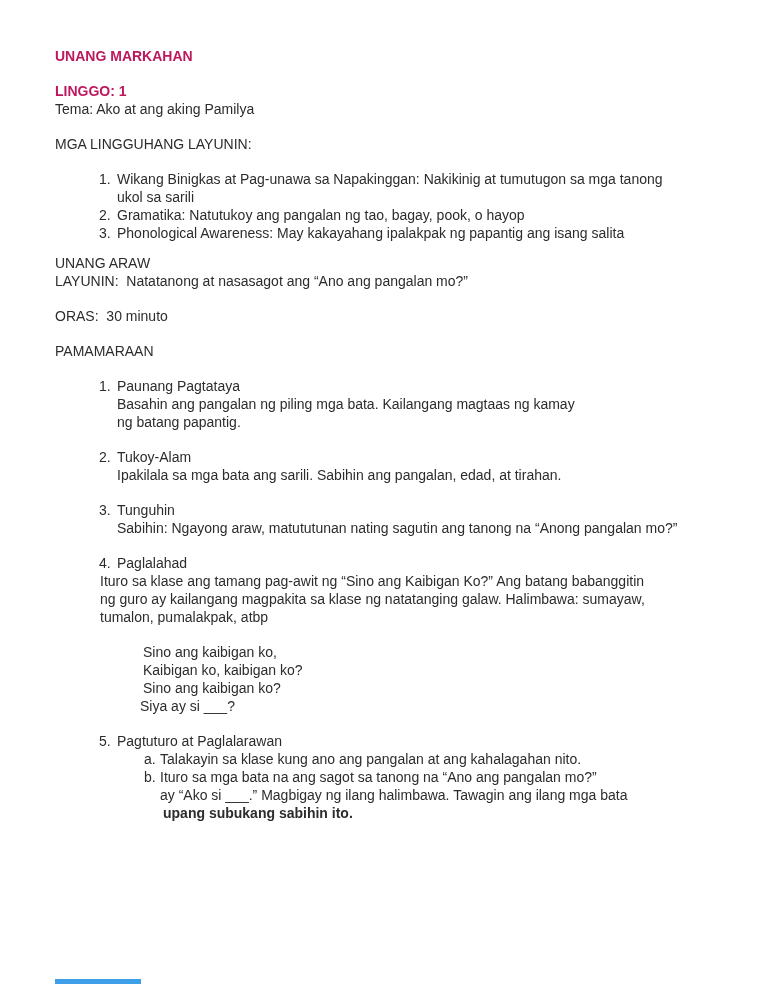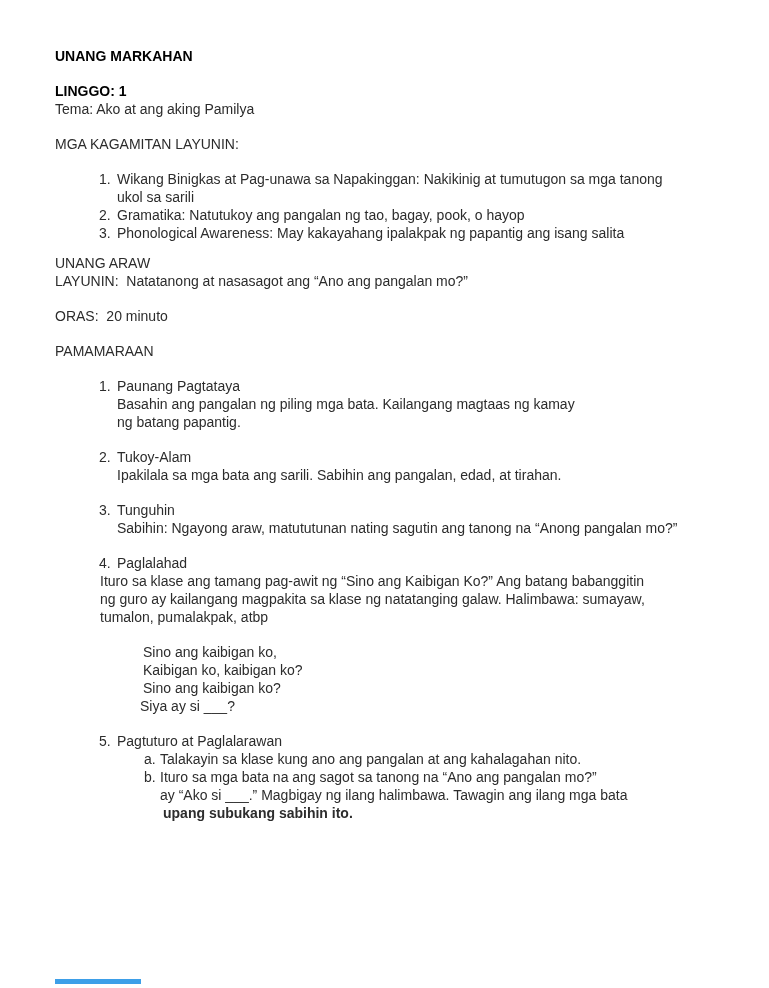--- a/index.html
+++ b/index.html
@@ -10,21 +10,21 @@
     background: #ffffff;
     box-sizing: border-box;
     padding: 47px 30px 0 55px;
     font-family: "Liberation Sans", "DejaVu Sans", sans-serif;
     font-size: 14px;
     line-height: 18px;
     color: #2c2c2c;
     overflow: hidden;
   }
   .page p, .page .row { margin: 0; white-space: pre-wrap; }
-  .bold { font-weight: bold; color: #000000; }
+  .bold { font-weight: bold; color: #be185d; }
   .gap    { margin-top: 17px !important; }
   .gap-sm { margin-top: 12px !important; }
 
   
   .row { display: flex; }
   .row .num    { flex: 0 0 18px; margin-left: 44px; white-space: pre; }
   .row .letter { flex: 0 0 16px; margin-left: 89px; white-space: pre; }
   .cont   { padding-left: 62px; }   
   .body4  { padding-left: 45px; }   
   .lyric  { padding-left: 88px; }
@@ -43,40 +43,40 @@
 </head>
 <body>
 
 <div class="page" style="color: rgb(44, 44, 44);">
 
   <p class="bold">UNANG MARKAHAN</p>
 
   <p class="bold gap">LINGGO: 1</p>
   <p>Tema: Ako at ang aking Pamilya</p>
 
-  <p class="gap">MGA KAGAMITAN LAYUNIN:</p>
+  <p class="gap">MGA LINGGUHANG LAYUNIN:</p>
 
   <div class="row gap">
     <span class="num">1.</span>
     <span>Wikang Binigkas at Pag-unawa sa Napakinggan: Nakikinig at tumutugon sa mga tanong</span>
   </div>
   <p class="cont">ukol sa sarili</p>
   <div class="row">
     <span class="num">2.</span>
     <span>Gramatika: Natutukoy ang pangalan ng tao, bagay, pook, o hayop</span>
   </div>
   <div class="row">
     <span class="num">3.</span>
     <span>Phonological Awareness: May kakayahang ipalakpak ng papantig ang isang salita</span>
   </div>
 
   <p class="gap-sm">UNANG ARAW</p>
   <p>LAYUNIN:  Natatanong at nasasagot ang “Ano ang pangalan mo?”</p>
 
-  <p class="gap">ORAS:  20 minuto</p>
+  <p class="gap">ORAS:  30 minuto</p>
 
   <p class="gap">PAMAMARAAN</p>
 
   <div class="row gap">
     <span class="num">1.</span>
     <span>Paunang Pagtataya</span>
   </div>
   <p class="cont">Basahin ang pangalan ng piling mga bata. Kailangang magtaas ng kamay</p>
   <p class="cont">ng batang papantig.</p>
 

